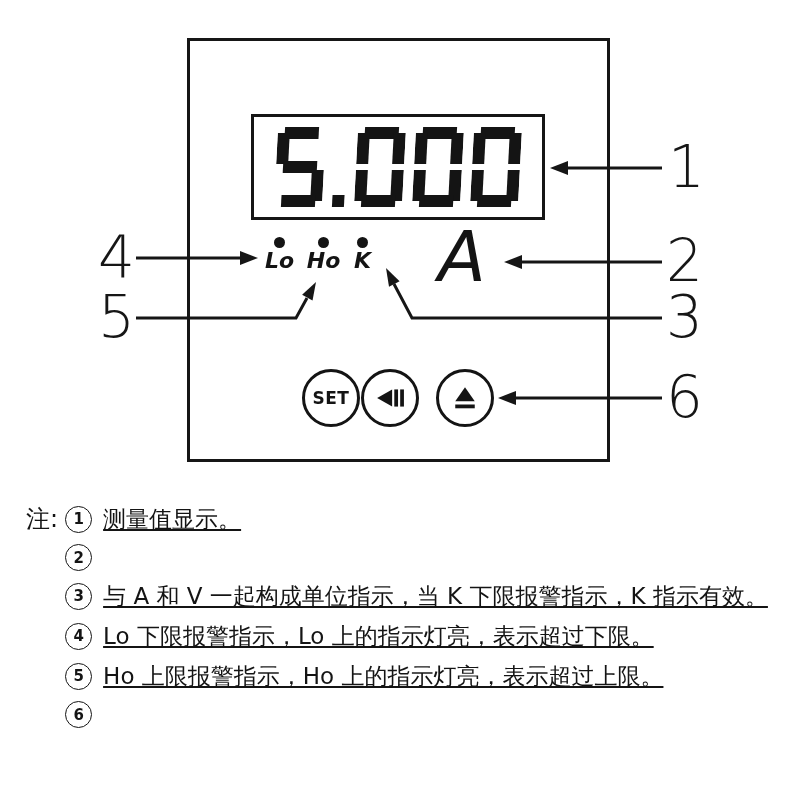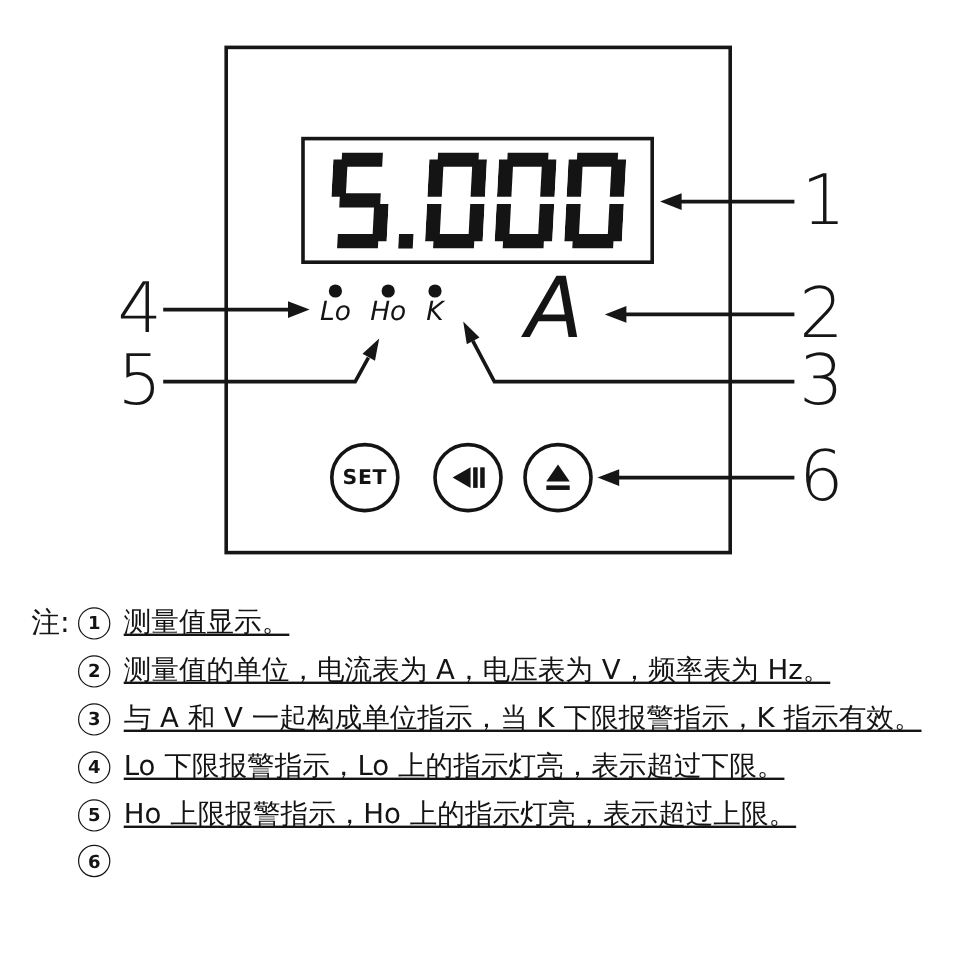--- a/index.html
+++ b/index.html
@@ -18,31 +18,31 @@
     border: 3px solid #161616; display: flex; align-items: center; justify-content: center;
     background: #fff;
   }
   .display-inner { display: flex; align-items: flex-end; gap: 10px; transform: skewX(-3deg); }
   .seg-digit { width: 48px; height: 80px; fill: #141414; }
   .seg-dot { width: 12px; height: 12px; background: #141414; }
   .indicators { position: absolute; left: 261px; top: 237px; display: flex; gap: 7px; }
   .ind { display: flex; flex-direction: column; align-items: center; width: 37px; }
   .ind:last-child { width: 27px; }
   .led { width: 11px; height: 11px; border-radius: 50%; background: #141414; margin-bottom: 1px; }
-  .ind-label { font-size: 22px; font-weight: normal; font-style: italic; line-height: 24px; }
+  .ind-label { font-size: 22px; font-weight: bold; font-style: italic; line-height: 24px; }
   .unit {
     position: absolute; left: 438px; top: 222px;
     font-size: 70px; line-height: 70px; font-style: italic; font-weight: 400;
   }
   .btn {
     position: absolute; top: 369px; width: 58px; height: 58px;
     border: 3.5px solid #141414; border-radius: 50%;
     display: flex; align-items: center; justify-content: center; background: #fff;
   }
-  .btn-set { left: 275px; }
+  .btn-set { left: 302px; }
   .btn-set span { font-size: 17px; font-weight: bold; letter-spacing: 0.5px; }
   .btn-left { left: 361px; }
   .btn-up { left: 436px; }
   .btn svg { width: 30px; height: 26px; fill: #141414; }
   .overlay { position: absolute; left: 0; top: 0; pointer-events: none; }
   .co {
     position: absolute; font-size: 58px; line-height: 56px; font-weight: 200; color: #161616;
   }
   .co-1 { left: 668px; top: 139px; }
   .co-2 { left: 666px; top: 233px; }
@@ -179,21 +179,20 @@
 
 <div class="notes">
   <div class="notes-prefix">注:</div>
   <div class="notes-list">
     <div class="note-row">
       <span class="circle-num">1</span>
       <span class="note-text">测量值显示。</span>
     </div>
     <div class="note-row">
       <span class="circle-num">2</span>
-      <span class="note-text">测量值的单位，电流表为 A，电压表为 V，频率表为 Hz。</span>
     </div>
     <div class="note-row">
       <span class="circle-num">3</span>
       <span class="note-text">与 A 和 V 一起构成单位指示，当 K 下限报警指示，K 指示有效。</span>
     </div>
     <div class="note-row">
       <span class="circle-num">4</span>
       <span class="note-text">Lo 下限报警指示，Lo 上的指示灯亮，表示超过下限。</span>
     </div>
     <div class="note-row">

